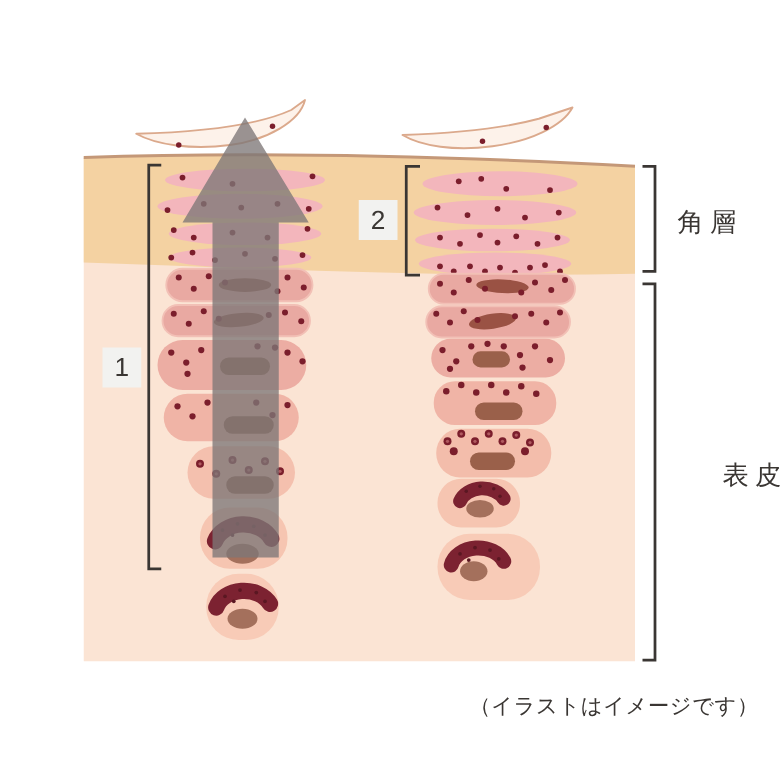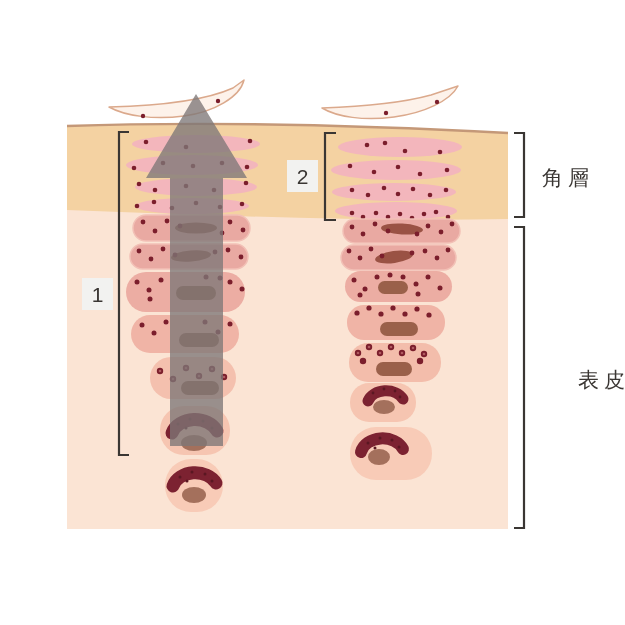--- a/index.html
+++ b/index.html
@@ -327,13 +327,14 @@
   </svg>
 
   <div class="badge" id="badge1">
     <span>1</span>
   </div>
   <div class="badge" id="badge2">
     <span>2</span>
   </div>
   <div class="layer-label" id="lbl-kakusou">角層</div>
   <div class="layer-label" id="lbl-hyouhi">表皮</div>
+  <div class="caption">（イラストはイメージです）</div>
 </div>
 
 </body></html>

